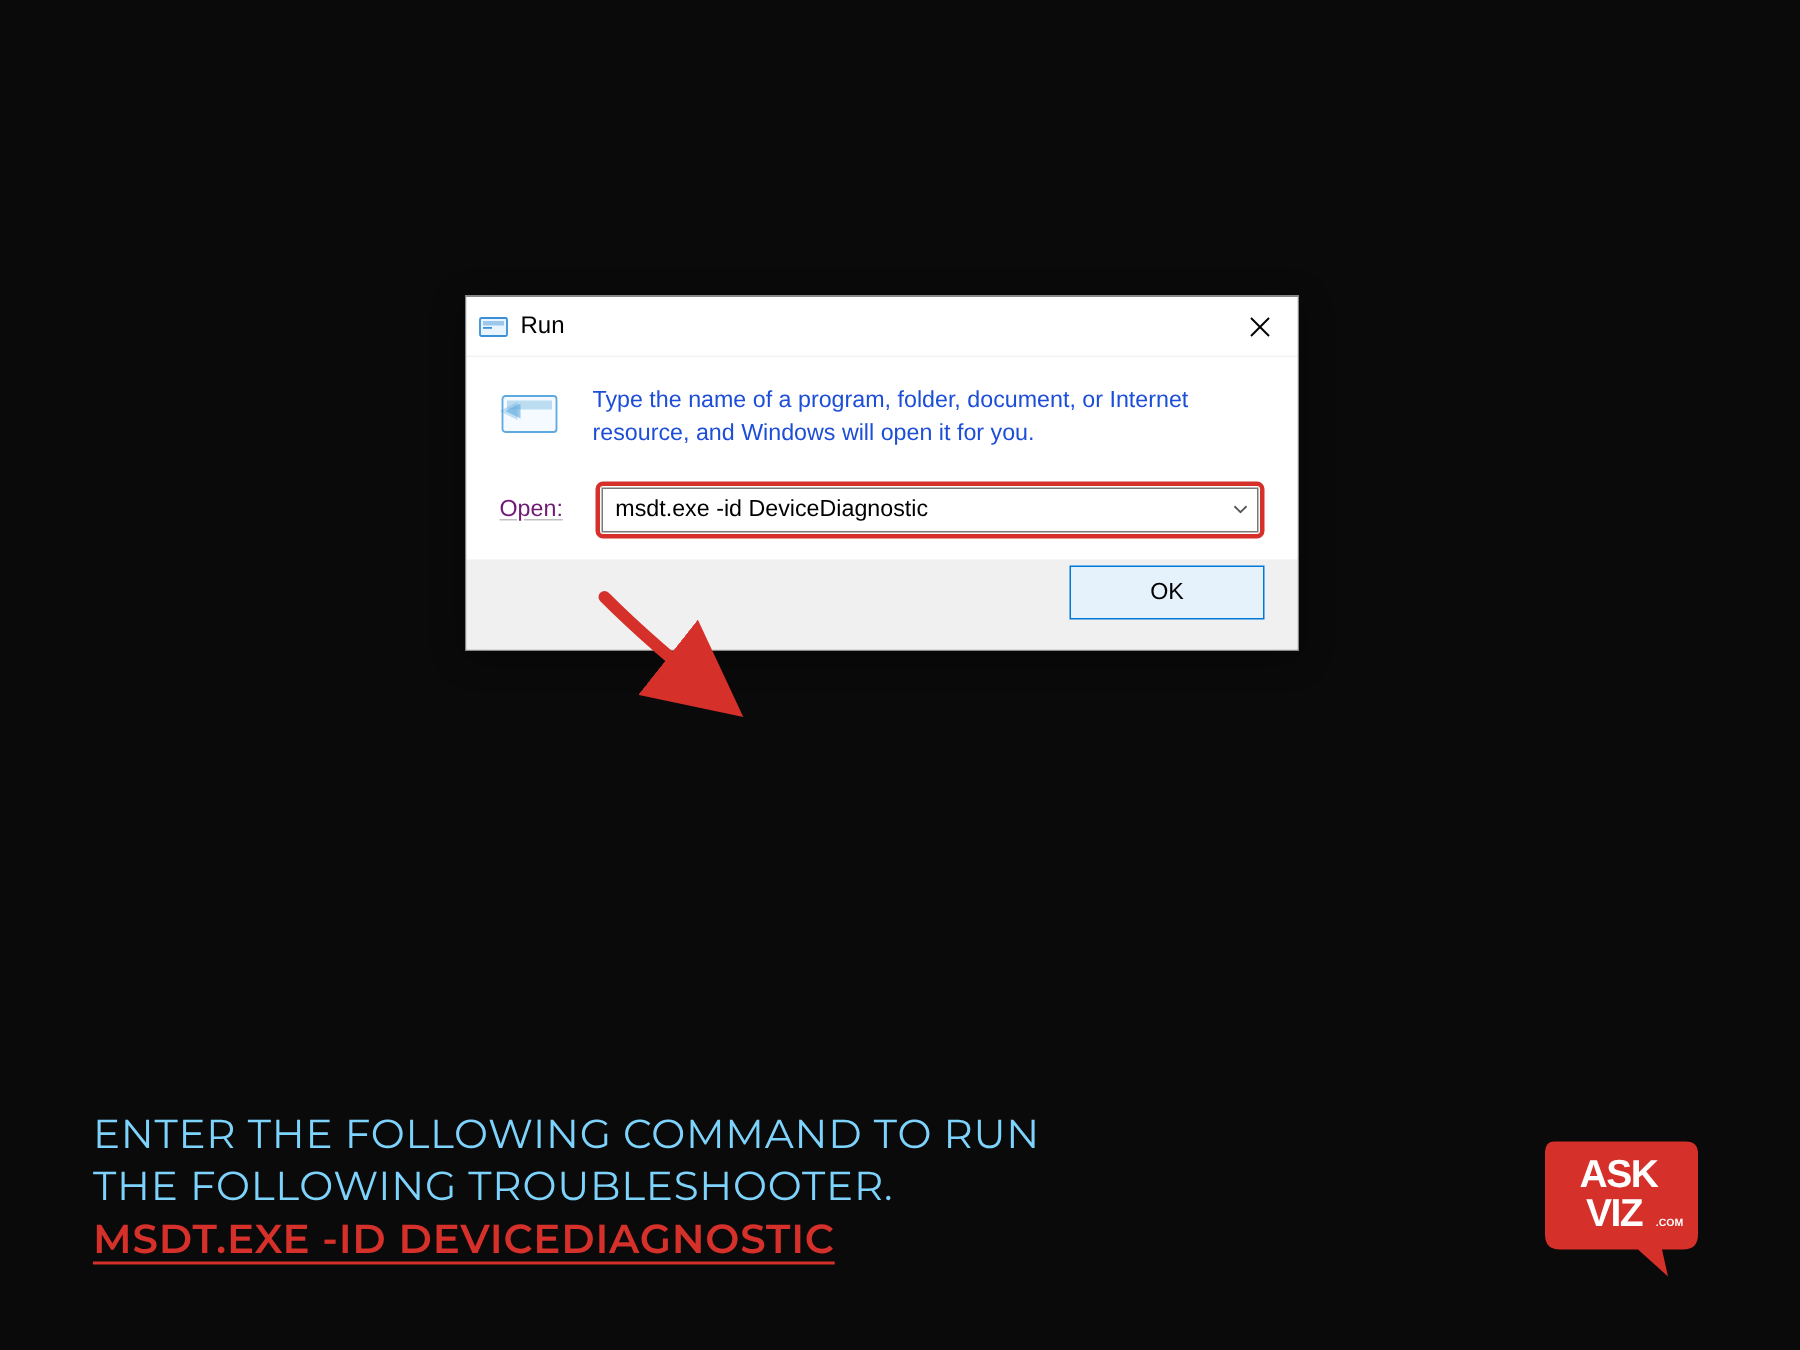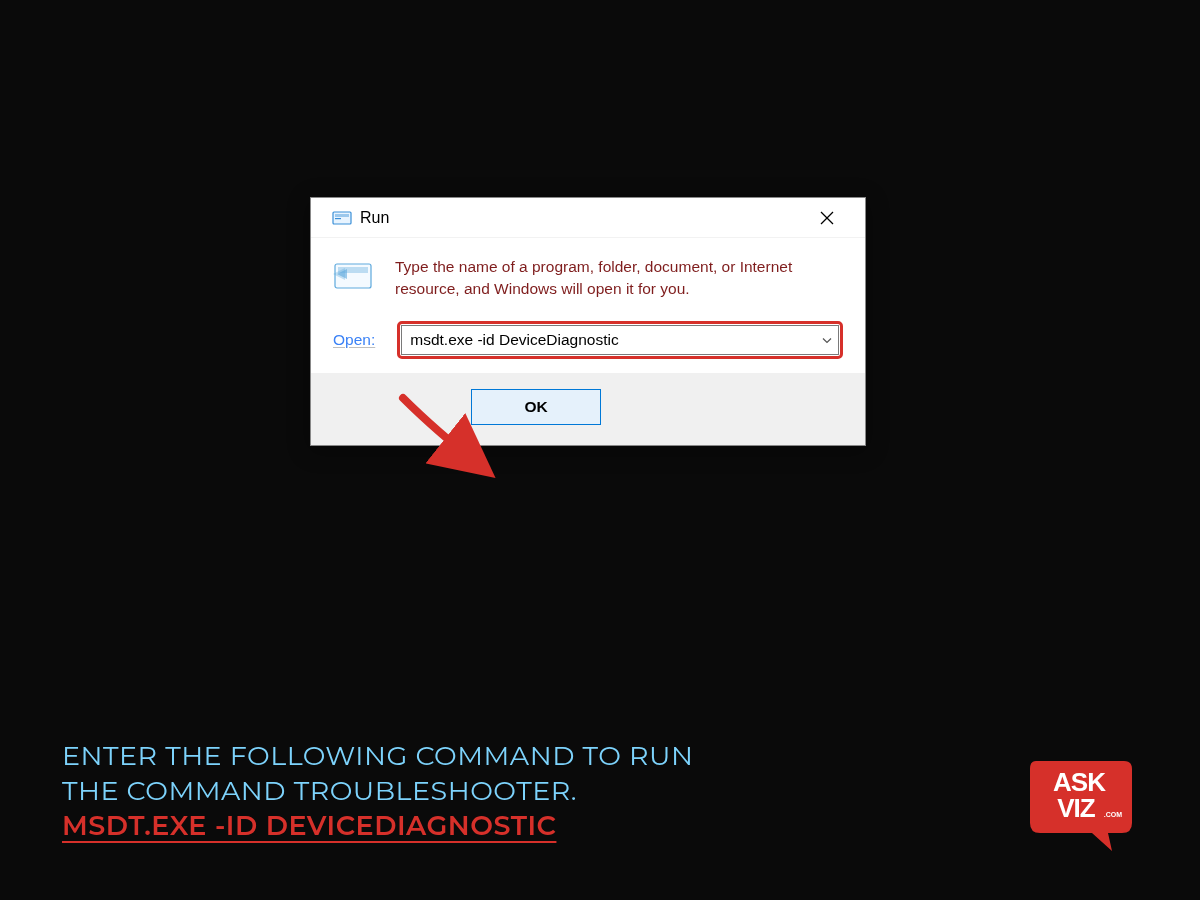--- a/index.html
+++ b/index.html
@@ -18,21 +18,21 @@
     width: 556px;
     background: #ffffff;
     border: 1px solid #888;
     box-shadow: 0 4px 20px rgba(0,0,0,0.4);
   }
   .titlebar {
     height: 40px;
     background: #ffffff;
     display: flex;
     align-items: center;
-    padding: 0 21px;
+    padding: 0 8px;
     border-bottom: 1px solid rgba(0,0,0,0.05);
   }
   .title-icon {
     width: 20px;
     height: 20px;
     margin-right: 8px;
     display: flex;
     align-items: center;
     justify-content: center;
   }
@@ -64,31 +64,31 @@
     margin-bottom: 22px;
   }
   .run-icon {
     width: 44px;
     height: 36px;
     flex-shrink: 0;
     margin-top: 2px;
   }
   .desc-text {
     font-size: 15.5px;
-    color: #7f1d1d;
+    color: #1d4ed8;
     line-height: 1.4;
   }
   .input-row {
     display: flex;
     align-items: center;
     gap: 22px;
   }
   .open-label {
     font-size: 15.5px;
-    color: #3b82f6;
+    color: #701a75;
     text-decoration: underline;
     text-decoration-color: rgba(0,0,0,0.25);
     text-underline-offset: 2px;
   }
   .combo-wrap {
     flex: 1;
     position: relative;
     border: 3px solid #d6302a;
     border-radius: 5px;
     padding: 1px;
@@ -115,25 +115,24 @@
   .combo-caret {
     position: absolute;
     right: 6px;
     top: 50%;
     transform: translateY(-50%);
     font-size: 10px;
     color: #555;
   }
   .button-row {
     background: #f0f0f0;
-    padding: 16px 22px 20px 22px;
-    display: flex;
-    justify-content: flex-start;
+    padding: 4px 22px 20px 22px;
+    display: flex;
+    justify-content: flex-end;
     padding-left: 160px;
-    font-weight: bold;
   }
   .ok-btn {
     width: 130px;
     height: 36px;
     background: #e5f1fb;
     border: 1.5px solid #0078d7;
     font-size: 15.5px;
     cursor: pointer;
     display: flex;
     align-items: center;
@@ -232,21 +231,21 @@
   <defs>
     <marker id="ah" markerWidth="8" markerHeight="8" refX="6" refY="4" orient="auto">
       <path d="M0 0 L8 4 L0 8 Z" fill="#d6302a"></path>
     </marker>
   </defs>
   <path d="M8 8 Q 40 40 88 78" fill="none" stroke="#d6302a" stroke-width="8" marker-end="url(#ah)" stroke-linecap="round"></path>
 </svg>
 
 <div class="caption">
   <div class="caption-line1">ENTER THE FOLLOWING COMMAND TO RUN</div>
-  <div class="caption-line2">THE COMMAND TROUBLESHOOTER.</div>
+  <div class="caption-line2">THE FOLLOWING TROUBLESHOOTER.</div>
   <div class="caption-cmd">MSDT.EXE -ID DEVICEDIAGNOSTIC</div>
 </div>
 
 <div class="logo">
   <svg viewBox="0 0 110 100">
     <path d="M10 6 Q4 6 4 14 L4 68 Q4 78 14 78 L66 78 L86 96 L82 78 L96 78 Q106 78 106 68 L106 14 Q106 6 98 6 Z" fill="#d6302a"></path>
     <text x="53" y="36" text-anchor="middle" font-family="Arial Black, sans-serif" font-size="26" font-weight="900" fill="#fff" letter-spacing="-1">ASK</text>
     <text x="50" y="62" text-anchor="middle" font-family="Arial Black, sans-serif" font-size="26" font-weight="900" fill="#fff" letter-spacing="-1">VIZ</text>
     <text x="87" y="62" text-anchor="middle" font-family="Arial, sans-serif" font-size="7" font-weight="700" fill="#fff">.COM</text>
   </svg>

